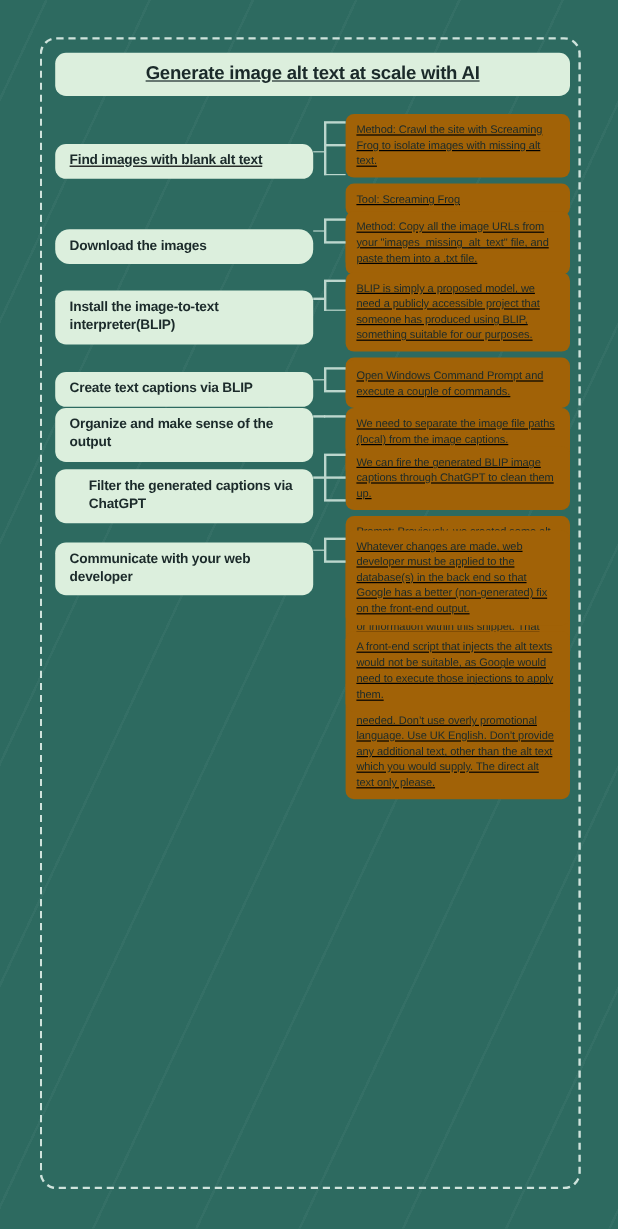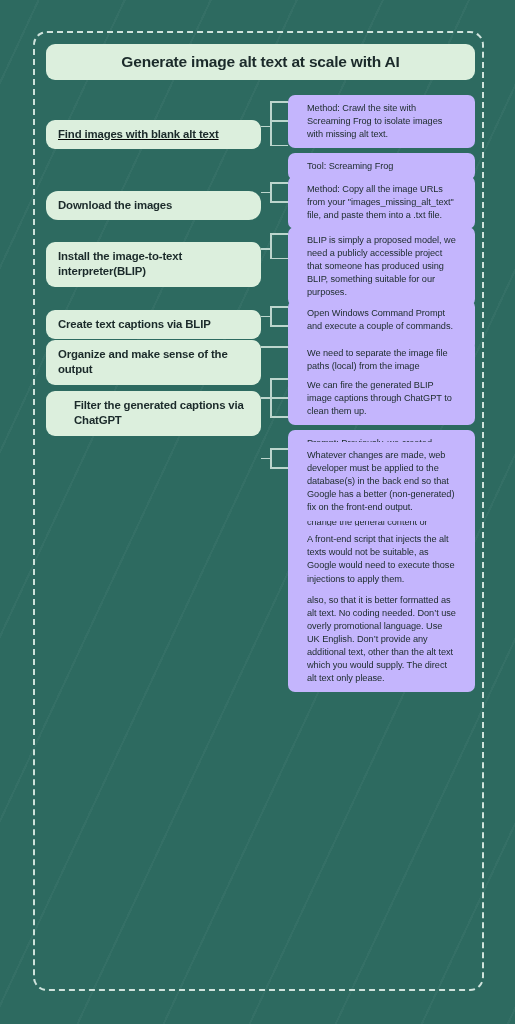--- a/index.html
+++ b/index.html
@@ -54,20 +54,21 @@
     border-radius: 9px;
     display: flex;
     align-items: center;
     justify-content: center;
   }
   #title-card .title-text {
     font-size: 15.5px;
     font-weight: bold;
     color: #1b2a2a;
     letter-spacing: -0.2px;
+    text-decoration: underline;
   }
 
   .branch {
     position: absolute;
     left: 0;
     width: 451px;
   }
 
   
   .node {
@@ -117,27 +118,28 @@
   }
 
   
   .cards {
     position: absolute;
     left: 253px;
     width: 187px;
   }
   .card {
     position: relative;
-    background: #c4b5fd;
+    background: #a16207;
     border-radius: 7px;
-    padding: 7px 19px;
+    padding: 7px 9px;
     margin-bottom: 5px;
     display: flex;
     align-items: center;
     gap: 6px;
+    text-decoration: underline;
   }
   .card-text {
     font-size: 9.2px;
     line-height: 1.42;
     color: #1b2a2a;
     flex: 1;
     letter-spacing: -0.05px;
   }
   .ext-icon {
     flex: 0 0 auto;
@@ -289,20 +291,23 @@
       </div>
       <div class="branch" style="top: 409px; height: 33px;">
         <div class="cards">
           <div class="card">
             <div class="card-text">Whatever changes are made, web developer must be applied to the database(s) in the back end so that Google has a better (non-generated) fix on the front-end output.</div>
           </div>
           <div class="card">
             <div class="card-text">A front-end script that injects the alt texts would not be suitable, as Google would need to execute those injections to apply them.</div>
           </div>
         </div>
+        <div class="node" style="top: 9.5px;">
+          <span class="node-label">Communicate with your web developer</span>
+        </div>
         <div class="connector">
           <div class="conn-stem" style="top: 15.75px;"></div>
           <div class="conn-spine" style="top: 7px; height: 19px;"></div>
           <div class="conn-arm" style="top: 6.25px;"></div>
           <div class="conn-arm" style="top: 25.25px;"></div>
         </div>
       </div>
     </div>
 
 </div>

